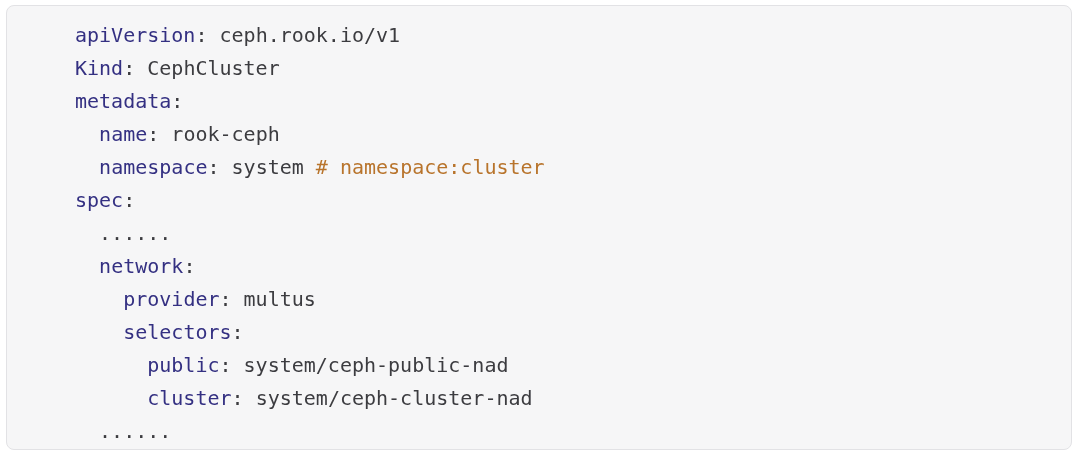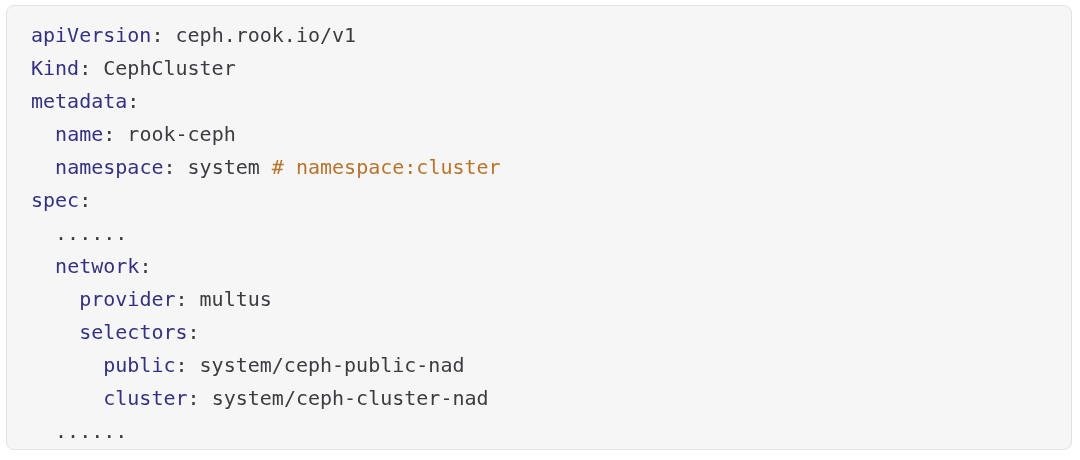--- a/index.html
+++ b/index.html
@@ -30,21 +30,21 @@
   }
   .code-pre {
     margin: 0;
     padding: 13px 24px 12px 24px;
     font-family: "DejaVu Sans Mono", "Liberation Mono", monospace;
     font-size: 20px;
     line-height: 33px;
     color: var(--plain, #3c3c40);
     white-space: pre;
   }
-  .code-line { white-space: pre; }
+  .code-line { white-space: pre; margin-left: 44px; }
   .tok-key     { color: var(--key, #343082); }
   .tok-plain   { color: var(--plain, #3c3c40); }
   .tok-comment { color: var(--comment, #b8742c); }
 </style>
 </head>
 <body>
 
 <div class="stage">
   <div class="code-panel">
     <pre class="code-pre"><div class="code-line"><span class="tok-key">apiVersion</span><span class="tok-plain">: ceph.rook.io/v1</span></div><div class="code-line"><span class="tok-key">Kind</span><span class="tok-plain">: CephCluster</span></div><div class="code-line"><span class="tok-key">metadata</span><span class="tok-plain">:</span></div><div class="code-line"><span class="tok-plain">  </span><span class="tok-key">name</span><span class="tok-plain">: rook-ceph</span></div><div class="code-line"><span class="tok-plain">  </span><span class="tok-key">namespace</span><span class="tok-plain">: system </span><span class="tok-comment"># namespace:cluster</span></div><div class="code-line"><span class="tok-key">spec</span><span class="tok-plain">:</span></div><div class="code-line"><span class="tok-plain">  ......</span></div><div class="code-line"><span class="tok-plain">  </span><span class="tok-key">network</span><span class="tok-plain">:</span></div><div class="code-line"><span class="tok-plain">    </span><span class="tok-key">provider</span><span class="tok-plain">: multus</span></div><div class="code-line"><span class="tok-plain">    </span><span class="tok-key">selectors</span><span class="tok-plain">:</span></div><div class="code-line"><span class="tok-plain">      </span><span class="tok-key">public</span><span class="tok-plain">: system/ceph-public-nad</span></div><div class="code-line"><span class="tok-plain">      </span><span class="tok-key">cluster</span><span class="tok-plain">: system/ceph-cluster-nad</span></div><div class="code-line"><span class="tok-plain">  ......</span></div></pre>

